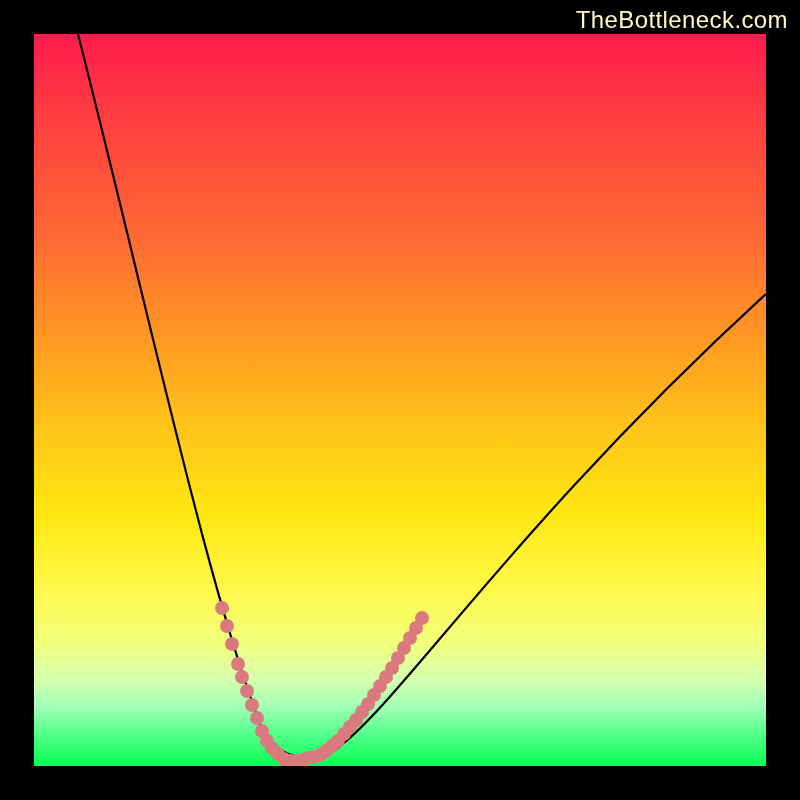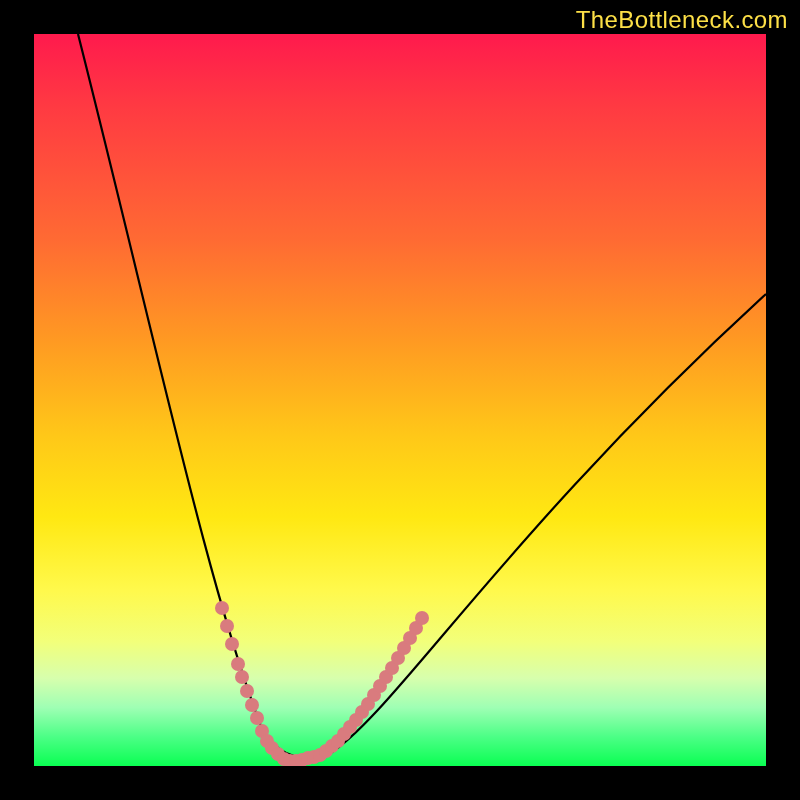--- a/index.html
+++ b/index.html
@@ -40,21 +40,21 @@
       #9fffb4 92%,
       #4cff86 96%,
       #0aff52 100%
     );
     overflow: hidden;
   }
   .watermark {
     position: absolute;
     top: 6px;
     right: 12px;
-    color: #fde047;
+    color: #fef9c3;
     font-size: 24px;
     font-weight: 500;
     letter-spacing: 0.4px;
     user-select: none;
   }
   svg.curve {
     position: absolute;
     left: 0;
     top: 0;
     width: 732px;

